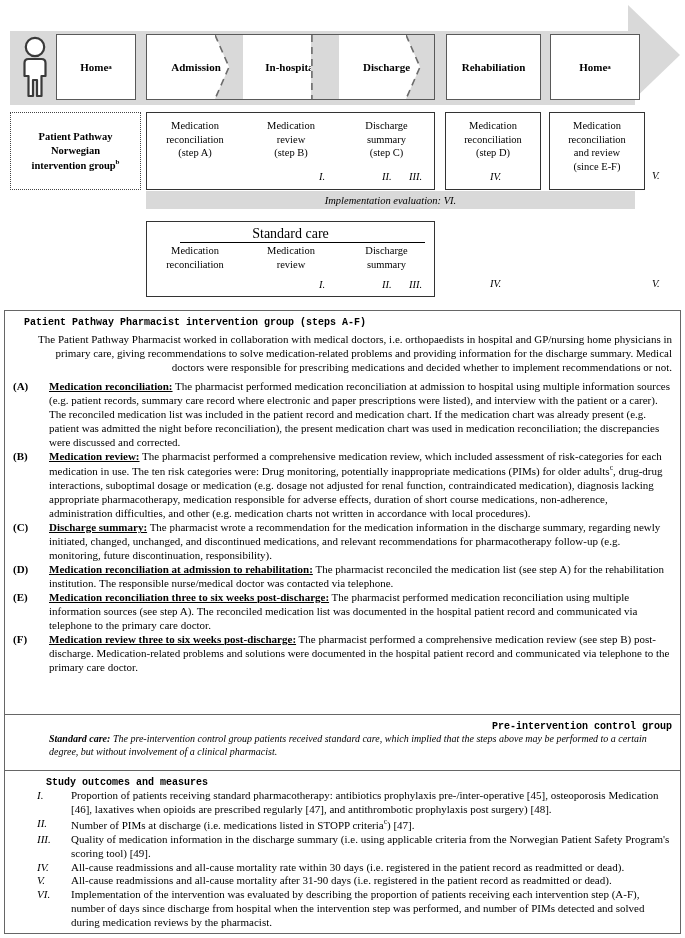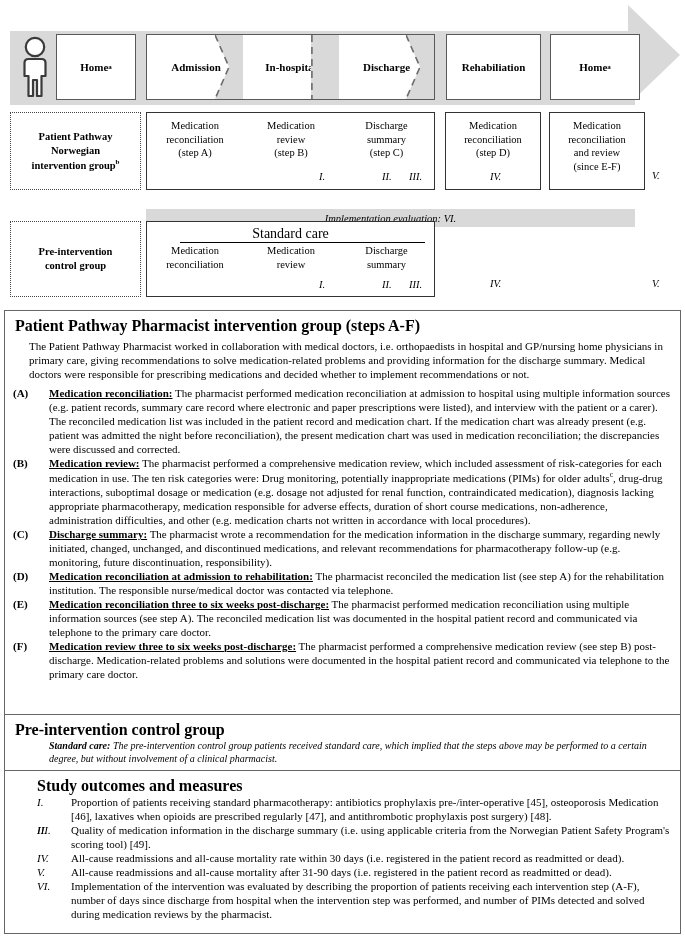--- a/index.html
+++ b/index.html
@@ -171,29 +171,30 @@
   .panel {
     position: absolute;
     left: 4px;
     width: 677px;
     box-sizing: border-box;
     border: 1.3px solid #666;
     background: #fff;
     padding: 6px 8px 7px 8px;
   }
   .panel h3 {
-    margin: 0 0 5px 2px;
-    font-size: 16px;
-    font-weight: bold;
+    margin: 0 0 5px 11px;
+    font-size: 10px;
+    font-weight: bold;
+    font-family: Liberation Mono, monospace;
   }
   .para {
     margin: 0 0 5px 16px;
     font-size: 11px;
     line-height: 1.27;
-    text-align: left;
+    text-align: right;
   }
   .item {
     position: relative;
     padding-left: 36px;
     font-size: 11px;
     line-height: 1.27;
     margin-bottom: 0px;
   }
   .item .marker {
     position: absolute;
@@ -326,33 +327,27 @@
     <div class="step-cell" style="left:0px; width:94px;">
       <span>Medication</span><br>
       <span>reconciliation</span><br>
       <span>and review</span><br>
       <span>(since E-F)</span>
     </div>
   </div>
 
   <span class="roman" style="left:652px; top:62px;">V.</span>
 
-  <div id="impl-bar" style="top:83px;margin-top:18px;">
+  <div id="impl-bar" style="top:83px;">
     <span>Implementation evaluation: VI.</span>
   </div>
 </div>
 
 <div class="grp-row" id="control-row" style="height:92px;">
 
-  <div class="grp-label" style="top:8px; height:76px;">
-    <div>
-      <span>Pre-intervention</span><br>
-      <span>control group</span>
-    </div>
-  </div>
 
   <div class="step-box" style="left:146px; top:8px; width:289px; height:76px;">
     <div id="std-care-label" style="left:0px; top:4px; width:287px;">Standard care</div>
     <div id="std-care-rule" style="left:33px; top:20px; width:245px;"></div>
 
     <div class="step-cell" style="left:0px; top:22px; width:96px;">
       <span>Medication</span><br>
       <span>reconciliation</span>
     </div>
     <div class="step-cell" style="left:96px; top:22px; width:96px;">
@@ -402,35 +397,36 @@
     <b>Medication reconciliation three to six weeks post-discharge:</b><span> The pharmacist performed medication reconciliation using multiple information sources (see step A). The reconciled medication list was documented in the hospital patient record and communicated via telephone to the primary care doctor.</span>
   </div>
 
   <div class="item">
     <span class="marker">(F)</span>
     <b>Medication review three to six weeks post-discharge:</b><span> The pharmacist performed a comprehensive medication review (see step B) post-discharge. Medication-related problems and solutions were documented in the hospital patient record and communicated via telephone to the primary care doctor.</span>
   </div>
 </div>
 
 <div class="panel" style="top:714px; height:57px;">
-  <h3 style="margin-bottom:1px;">Pre-intervention control group</h3>
+  <h3 style="margin-bottom:1px;text-align:right;">Pre-intervention control group</h3>
   <div class="sub-item">
     <b>Standard care:</b><span> The pre-intervention control group patients received standard care, which implied that the steps above may be performed to a certain degree, but without involvement of a clinical pharmacist.</span>
   </div>
 </div>
 
 <div class="panel" style="top:770px; height:164px;padding-left:30px;">
   <h3 style="margin-bottom:1px;">Study outcomes and measures</h3>
 
   <div class="item">
     <span class="marker rn">I.</span>
     <span>Proportion of patients receiving standard pharmacotherapy: antibiotics prophylaxis pre-/inter-operative [45], osteoporosis Medication [46], laxatives when opioids are prescribed regularly [47], and antithrombotic prophylaxis post surgery) [48].</span>
   </div>
   <div class="item">
     <span class="marker rn">II.</span>
+    <span>Number of PIMs at discharge (i.e. medications listed in STOPP criteria<sup>c</sup>) [47].</span>
   </div>
   <div class="item">
     <span class="marker rn">III.</span>
     <span>Quality of medication information in the discharge summary (i.e. using applicable criteria from the Norwegian Patient Safety Program's scoring tool) [49].</span>
   </div>
   <div class="item">
     <span class="marker rn">IV.</span>
     <span>All-cause readmissions and all-cause mortality rate within 30 days (i.e. registered in the patient record as readmitted or dead).</span>
   </div>
   <div class="item">

